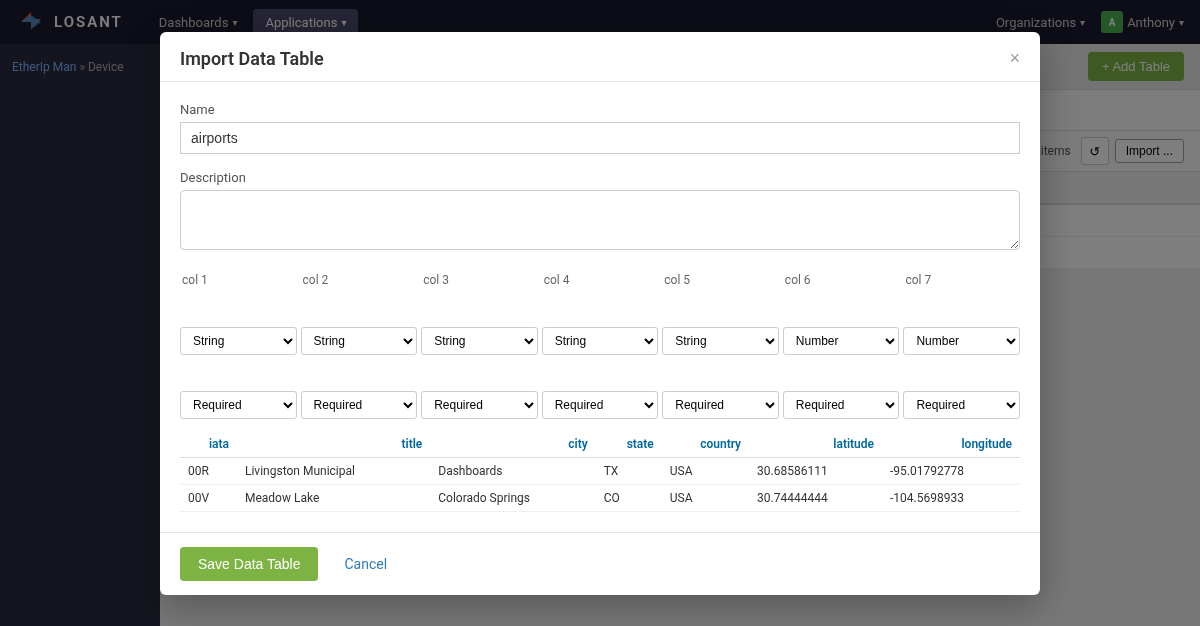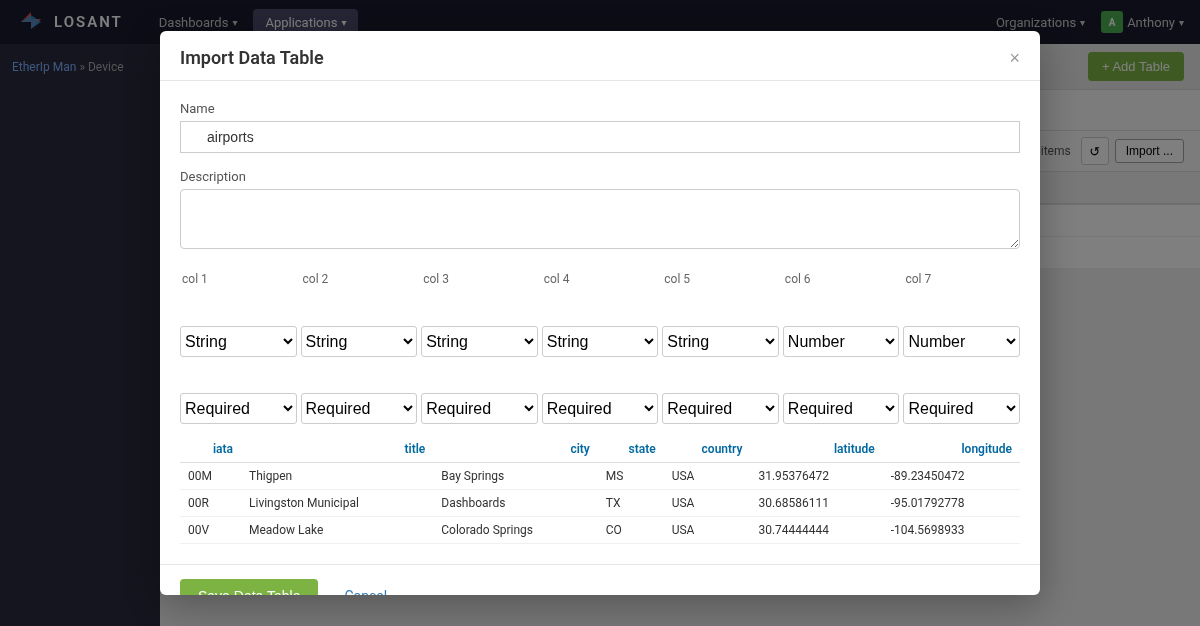--- a/index.html
+++ b/index.html
@@ -259,21 +259,21 @@
     .form-label {
       display: block;
       font-size: 13px;
       color: #555;
       margin-bottom: 5px;
     }
     .form-input {
       width: 100%;
       border: 1px solid #ccc;
       border-radius: 0;
-      padding: 7px 26px;
+      padding: 7px 10px;
       font-size: 14px;
       color: #333;
     }
     .form-textarea {
       width: 100%;
       border: 1px solid #ccc;
       border-radius: 4px;
       padding: 7px 10px;
       font-size: 14px;
       color: #333;
@@ -291,22 +291,22 @@
     .col-header {
       font-size: 12px;
       color: #666;
       padding: 4px 2px;
       text-align: left;
     }
     .col-select {
       width: 100%;
       border: 1px solid #ccc;
       border-radius: 3px;
-      padding: 5px 0;
-      font-size: 16px;
+      padding: 5px 8px;
+      font-size: 12px;
       background: #fff;
       margin-top: 28px;
     }
 
     
     .preview-table {
       width: 100%;
       border-collapse: collapse;
       margin-top: 12px;
     }
@@ -496,29 +496,20 @@
               <th>title</th>
               <th>city</th>
               <th>state</th>
               <th>country</th>
               <th>latitude</th>
               <th>longitude</th>
             </tr>
           </thead>
         <tbody id="preview-tbody">
             <tr>
-              <td>00M</td>
-              <td>Thigpen</td>
-              <td>Bay Springs</td>
-              <td>MS</td>
-              <td>USA</td>
-              <td>31.95376472</td>
-              <td>-89.23450472</td>
-            </tr>
-            <tr>
               <td>00R</td>
               <td>Livingston Municipal</td>
               <td>Dashboards</td>
               <td>TX</td>
               <td>USA</td>
               <td>30.68586111</td>
               <td>-95.01792778</td>
             </tr>
             <tr>
               <td>00V</td>

